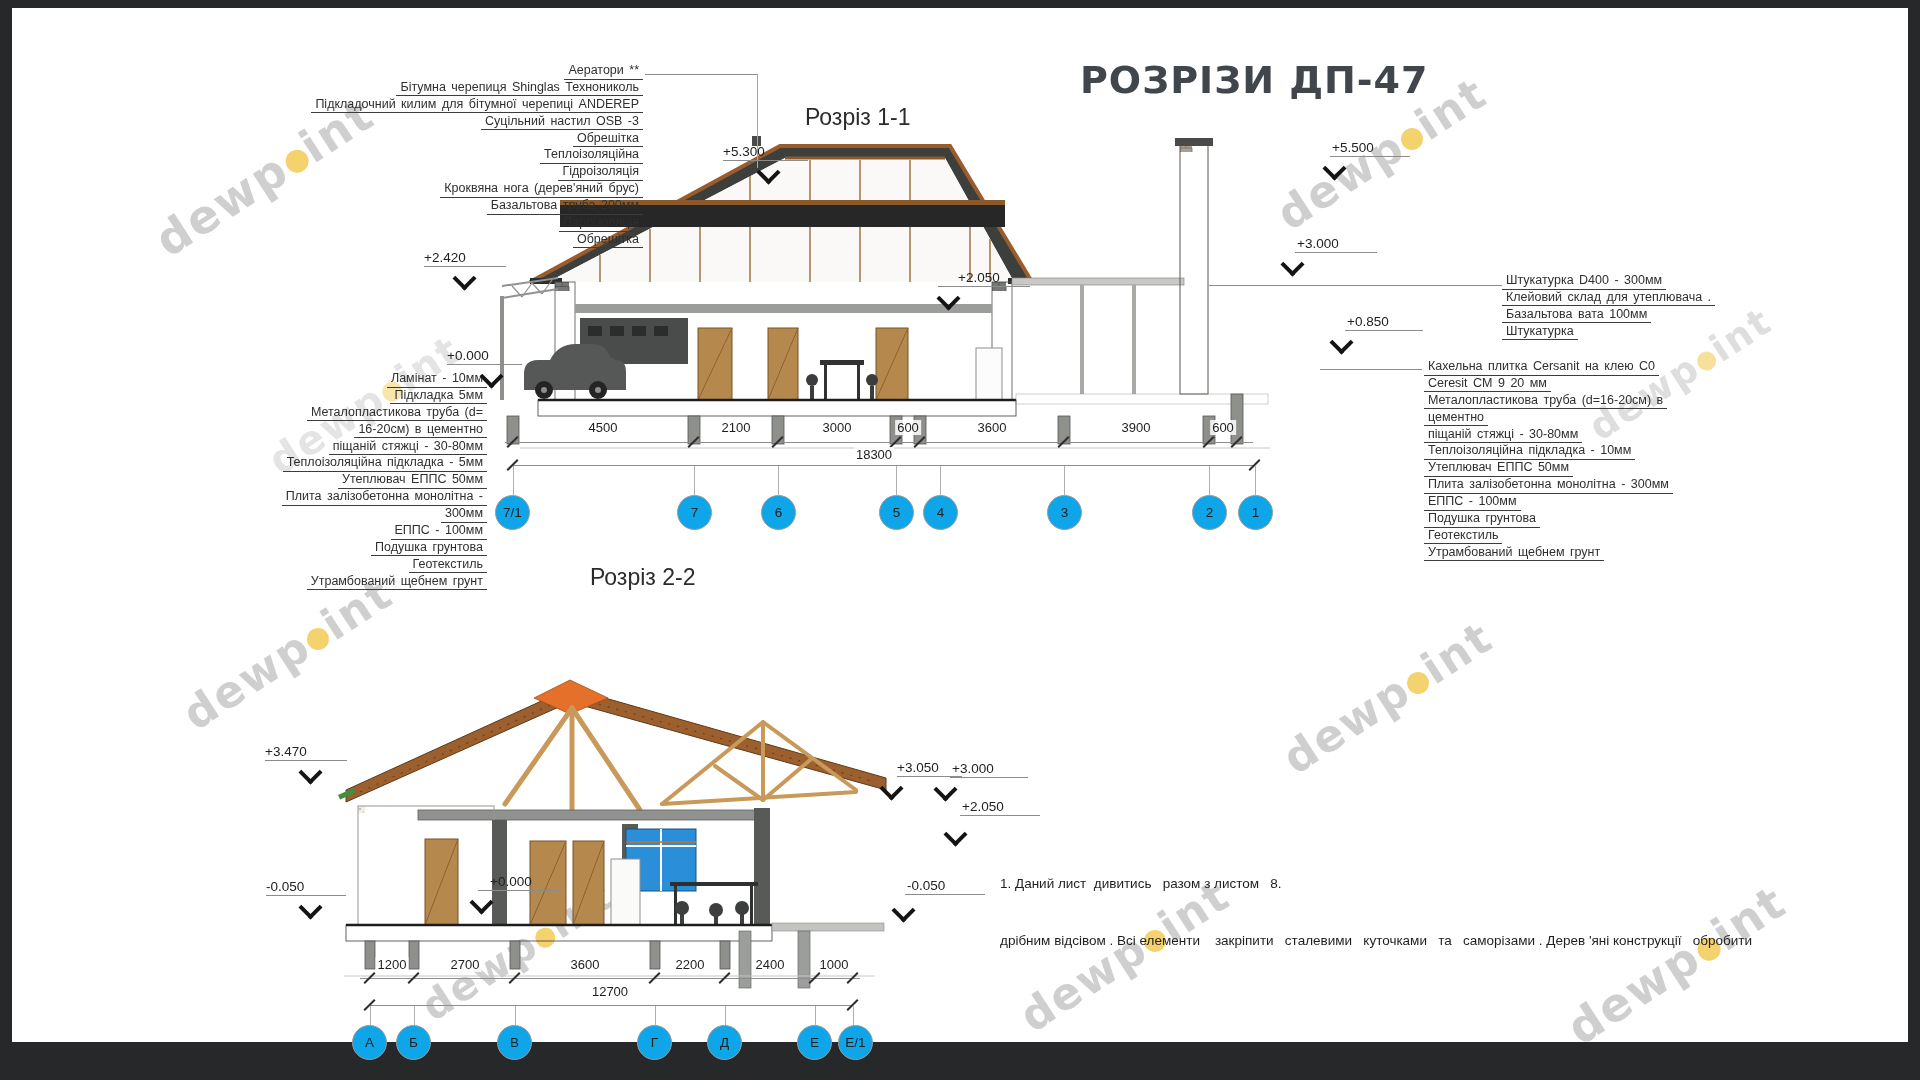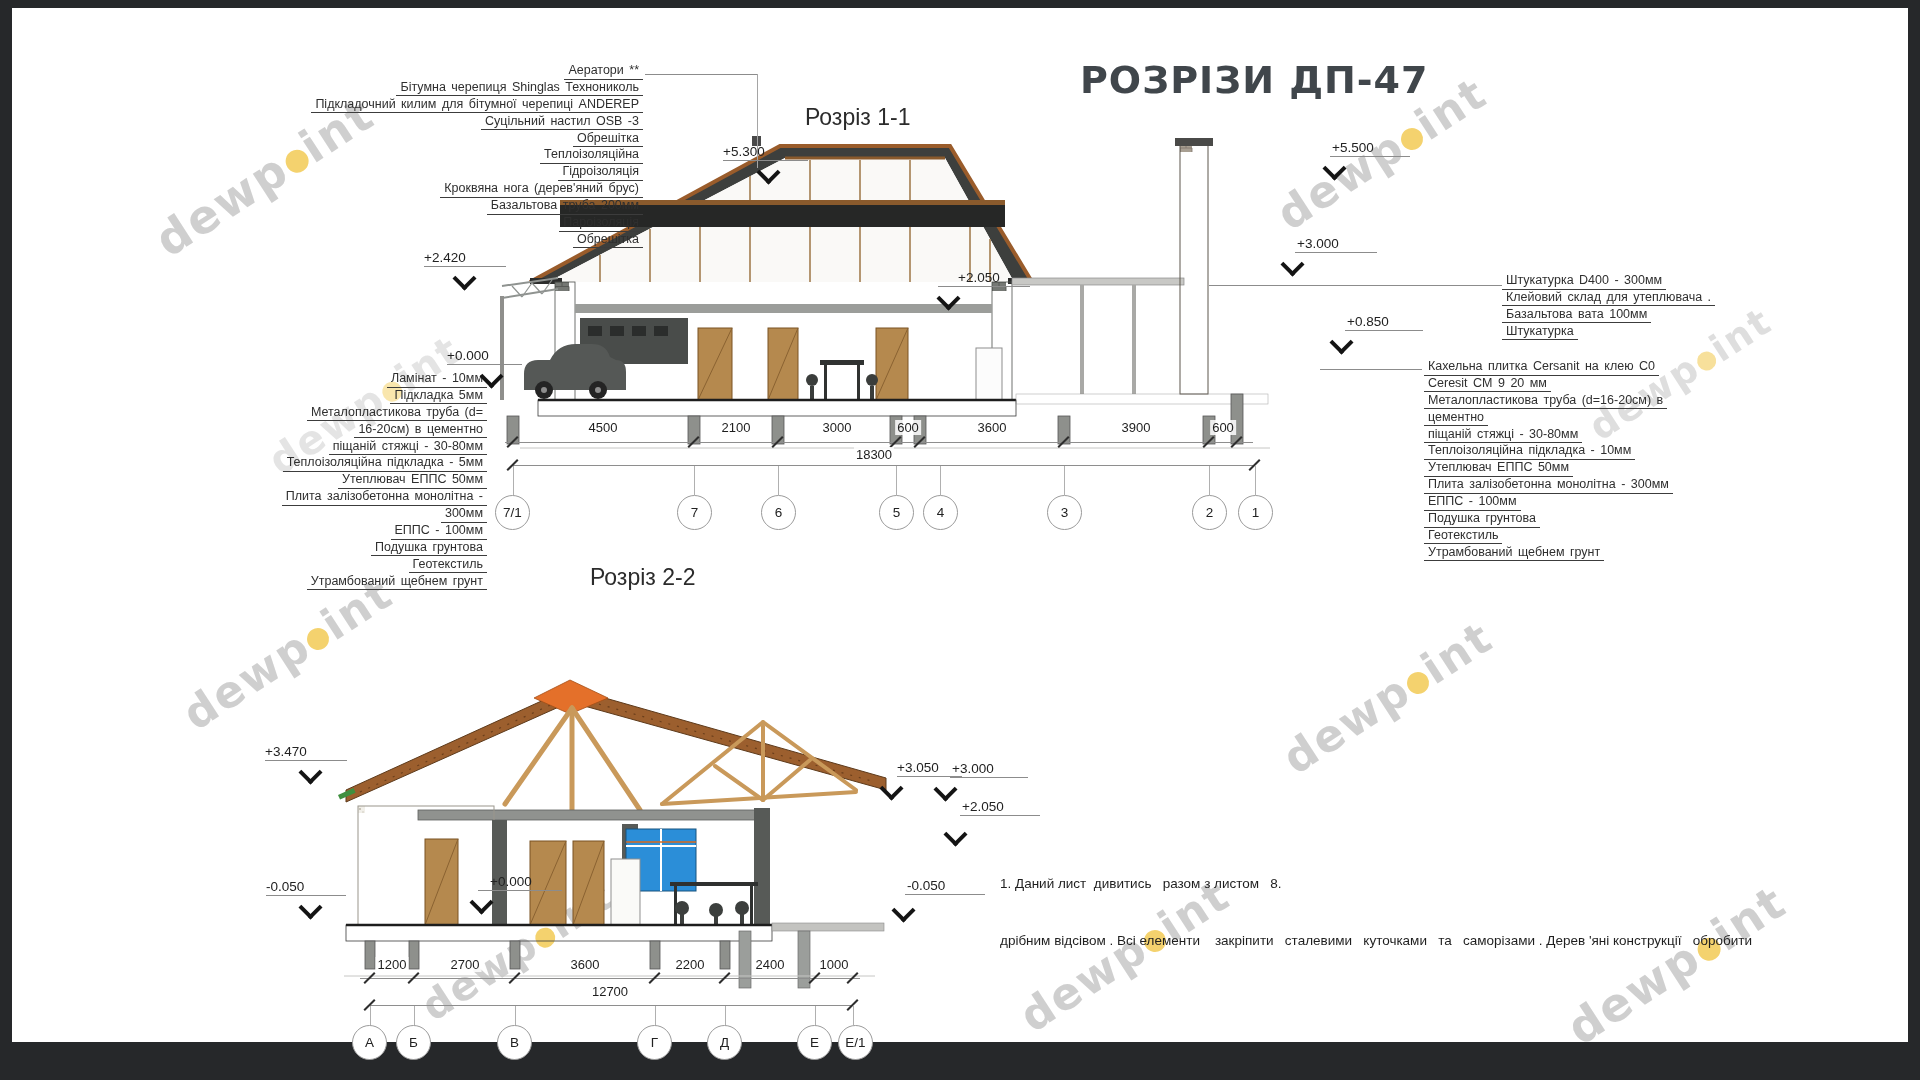--- a/index.html
+++ b/index.html
@@ -20,21 +20,21 @@
   .hline{position:absolute;height:1.2px;background:#8c8c8c;}
   .vline{position:absolute;width:1.2px;background:#a5a5a5;}
   .chev{position:absolute;width:13px;height:13px;border-right:4.5px solid #141414;
         border-bottom:4.5px solid #141414;transform:rotate(45deg);}
   
   .dim-line{position:absolute;height:1px;background:#8e8e8e;}
   .tick{position:absolute;width:15px;height:2px;background:#2e2e2e;transform:rotate(-45deg);}
   .dimv{position:absolute;transform:translateX(-50%);font-size:13px;color:#1e1e1e;background:rgba(255,255,255,.85);
         padding:0 2px;white-space:nowrap;}
   .bub{position:absolute;width:33px;height:33px;border:1.2px solid #9b9b9b;border-radius:50%;
-       background:#ffffff;display:flex;align-items:center;justify-content:center;font-size:13.5px;color:#222;}
+       background:#0ea5e9;display:flex;align-items:center;justify-content:center;font-size:13.5px;color:#222;}
   .lead{position:absolute;width:1px;background:#b0b0b0;}
   
   .notes{position:absolute;left:1000px;top:836px;width:790px;font-size:13.5px;color:#1f1f1f;
          line-height:19px;white-space:pre-wrap;}
   
   .wm{position:absolute;font-weight:700;color:#c4c4c4;opacity:.8;transform:rotate(-33deg);
       letter-spacing:2px;font-family:"DejaVu Sans",sans-serif;white-space:nowrap;}
   .wm .dot{display:inline-block;width:.5em;height:.5em;background:#f2c84b;border-radius:50%;margin:0 1px;}
 </style>
 </head>

